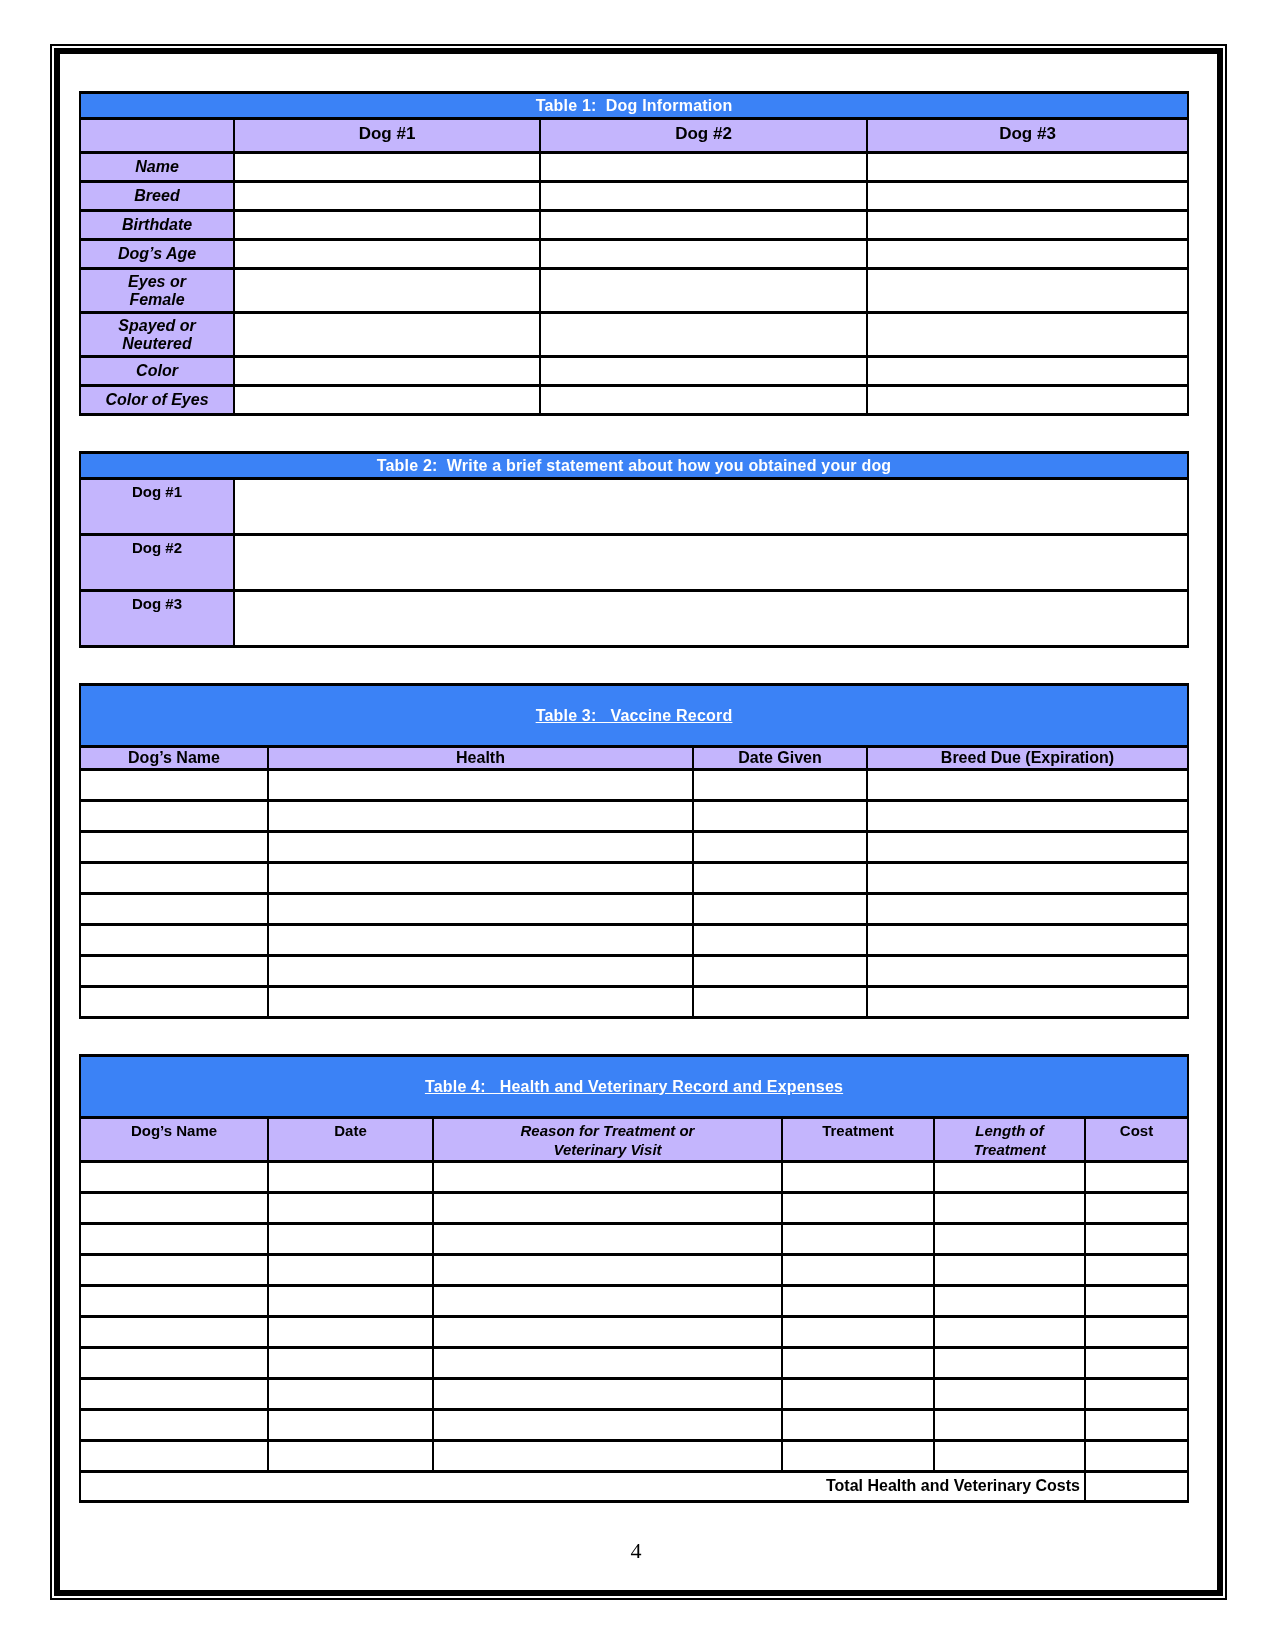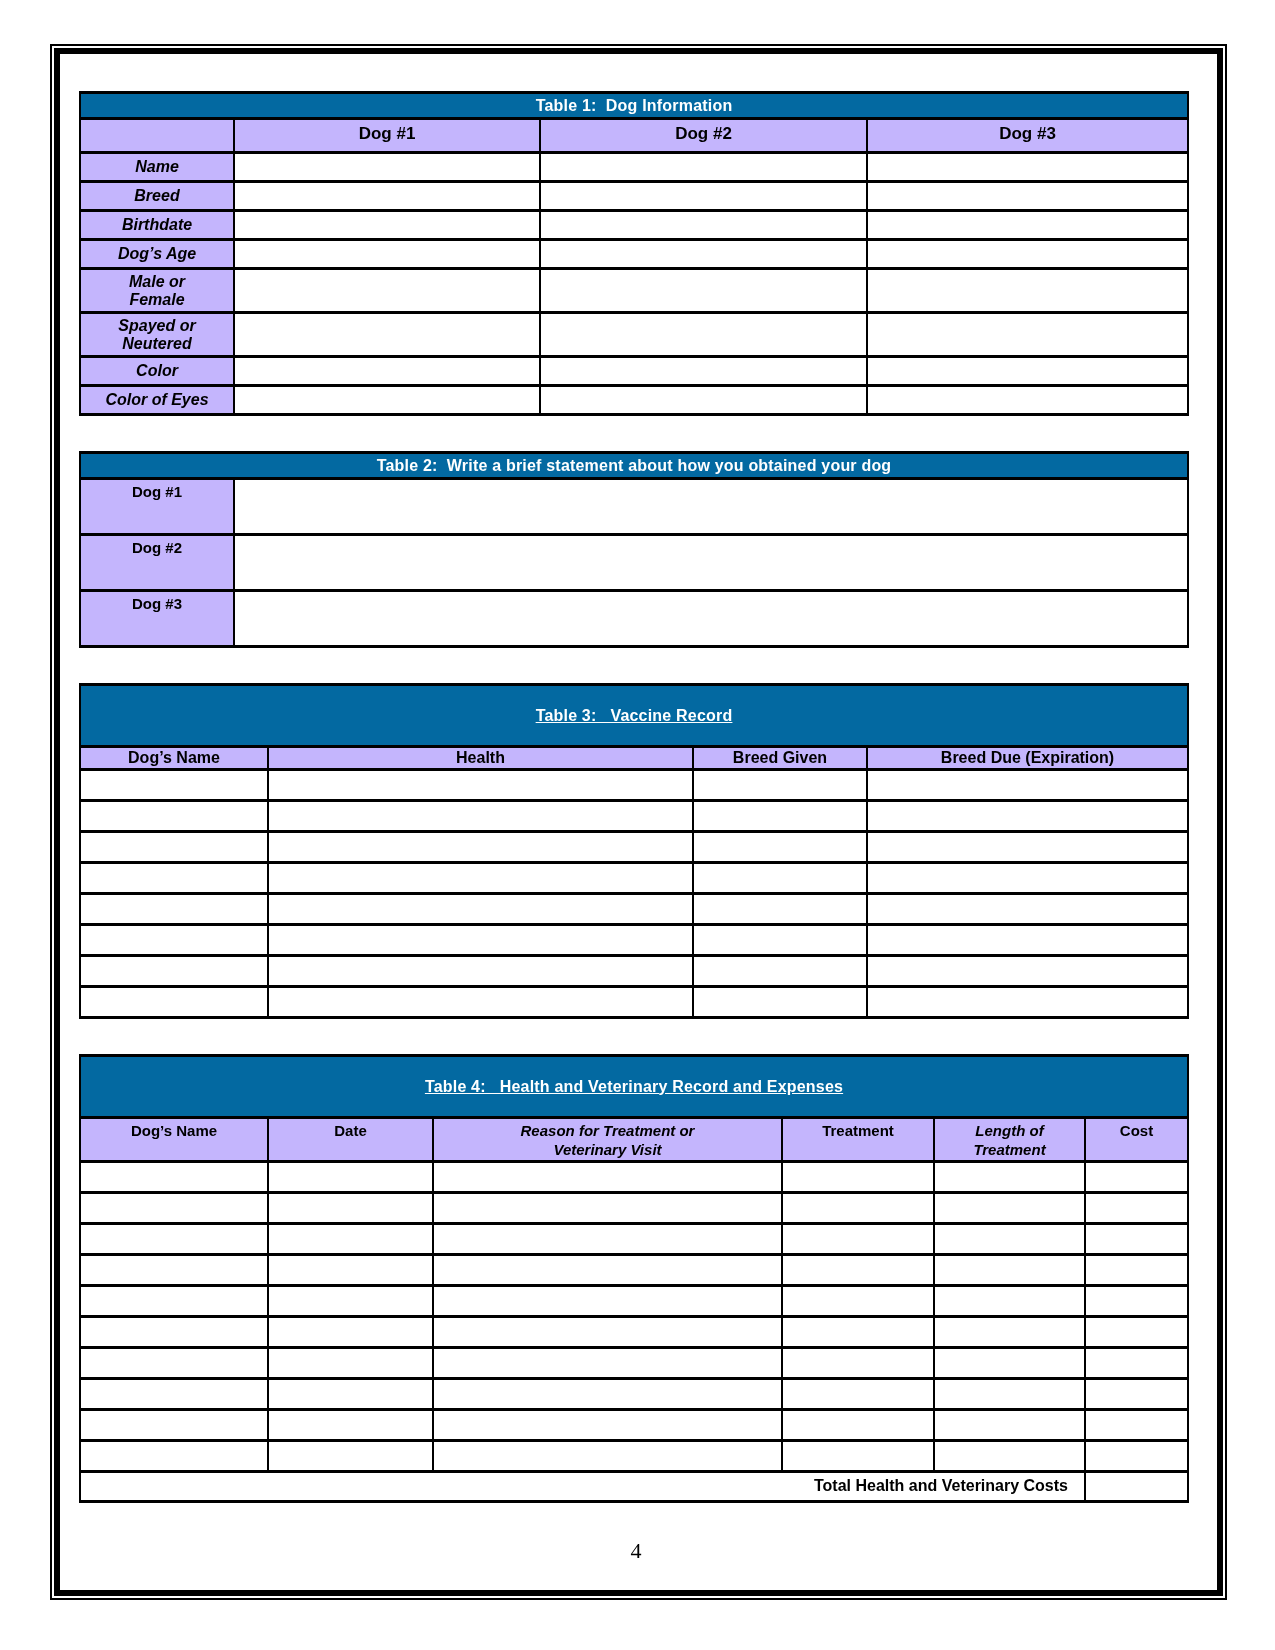--- a/index.html
+++ b/index.html
@@ -26,21 +26,21 @@
     border-collapse:collapse; table-layout:fixed; width:1108px;
     margin:0 0 35px 0;
   }
   table.t th, table.t td {
     border:2px solid #000; border-top-width:3px; border-bottom-width:3px;
     padding:0 4px; box-sizing:border-box;
     font-weight:bold; font-size:16px; text-align:center; vertical-align:middle;
     overflow:hidden;
   }
   .titlebar {
-    background:#0369a1; color:#fff; font-size:21px; font-weight:bold;
+    background:#3b82f6; color:#fff; font-size:21px; font-weight:bold;
     text-align:center; white-space:pre; height:26px; letter-spacing:0.2px;
   }
   .bigbar { height:62px; vertical-align:top; padding-top:5px;text-decoration:underline; }
   .gray  { background:#c4b5fd; }
   .wrap2 { white-space:pre-line; line-height:1.15;font-style:italic; }
 
   
   .t1 .colhead th { height:34px; vertical-align:top; padding-top:4px; font-size:17px; }
   .t1 tbody tr       { height:29px; }
   .t1 tbody tr.tall  { height:44px; }
@@ -51,21 +51,21 @@
   .t2 tbody th { vertical-align:top; padding-top:3px; font-size:15px; }
 
   
   .t3 .colhead th { height:21px; padding-top:1px; padding-bottom:1px; }
   .t3 tbody tr { height:31px; }
 
   
   .t4 .colhead th { height:42px; vertical-align:top; padding-top:3px; font-size:15px; line-height:1.25; }
   .t4 tbody tr { height:31px; }
   .t4 .totrow { height:30px; }
-  .t4 .totlabel { text-align:right; padding-right:16px; font-size:16px; }
+  .t4 .totlabel { text-align:right; padding-right:4px; font-size:16px; }
 
   .pagenum {
     text-align:center; margin-top:24px;
     font-family:"Liberation Serif", serif; font-size:22px; font-weight:normal;
   }
 </style>
 </head>
 <body>
 
 <div class="page">
@@ -110,21 +110,21 @@
                 <td></td>
                 <td></td>
             </tr>
             <tr>
               <th class="gray wrap2">Dog’s Age</th>
               <td></td>
                 <td></td>
                 <td></td>
             </tr>
             <tr class="tall">
-              <th class="gray wrap2">Male or
+              <th class="gray wrap2">Eyes or
 Female</th>
               <td></td>
                 <td></td>
                 <td></td>
             </tr>
             <tr class="tall">
               <th class="gray wrap2">Spayed or
 Neutered</th>
               <td></td>
                 <td></td>
@@ -178,21 +178,21 @@
               <col style="width:174px">
               <col style="width:321px">
             </colgroup>
           <thead>
             <tr>
               <th class="titlebar bigbar" colspan="4">Table 3:   Vaccine Record</th>
             </tr>
             <tr class="colhead">
               <th class="gray">Dog’s Name</th>
               <th class="gray">Health</th>
-              <th class="gray">Breed Given</th>
+              <th class="gray">Date Given</th>
               <th class="gray">Breed Due (Expiration)</th>
             </tr>
           </thead>
           <tbody>
               <tr>
                 <td></td>
                 <td></td>
                 <td></td>
                 <td></td>
               </tr>

